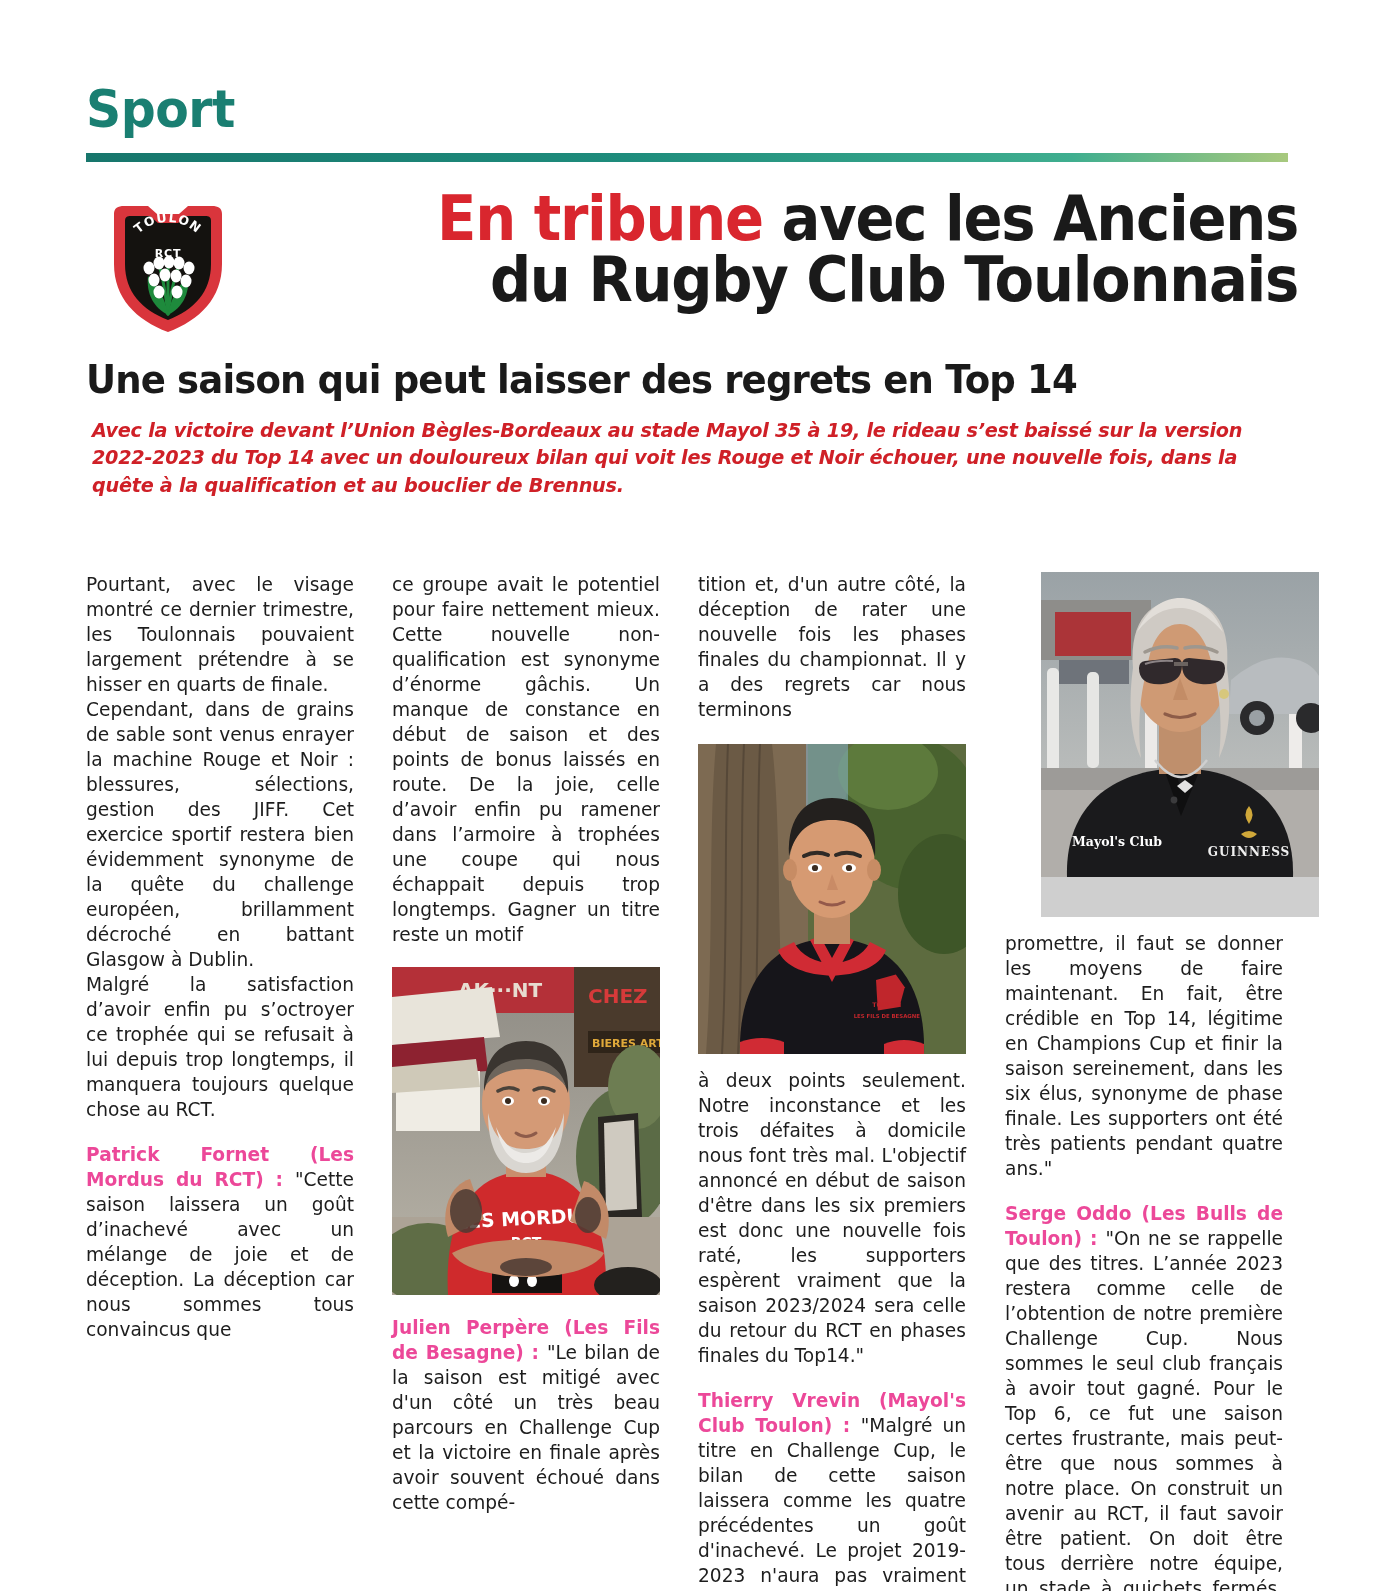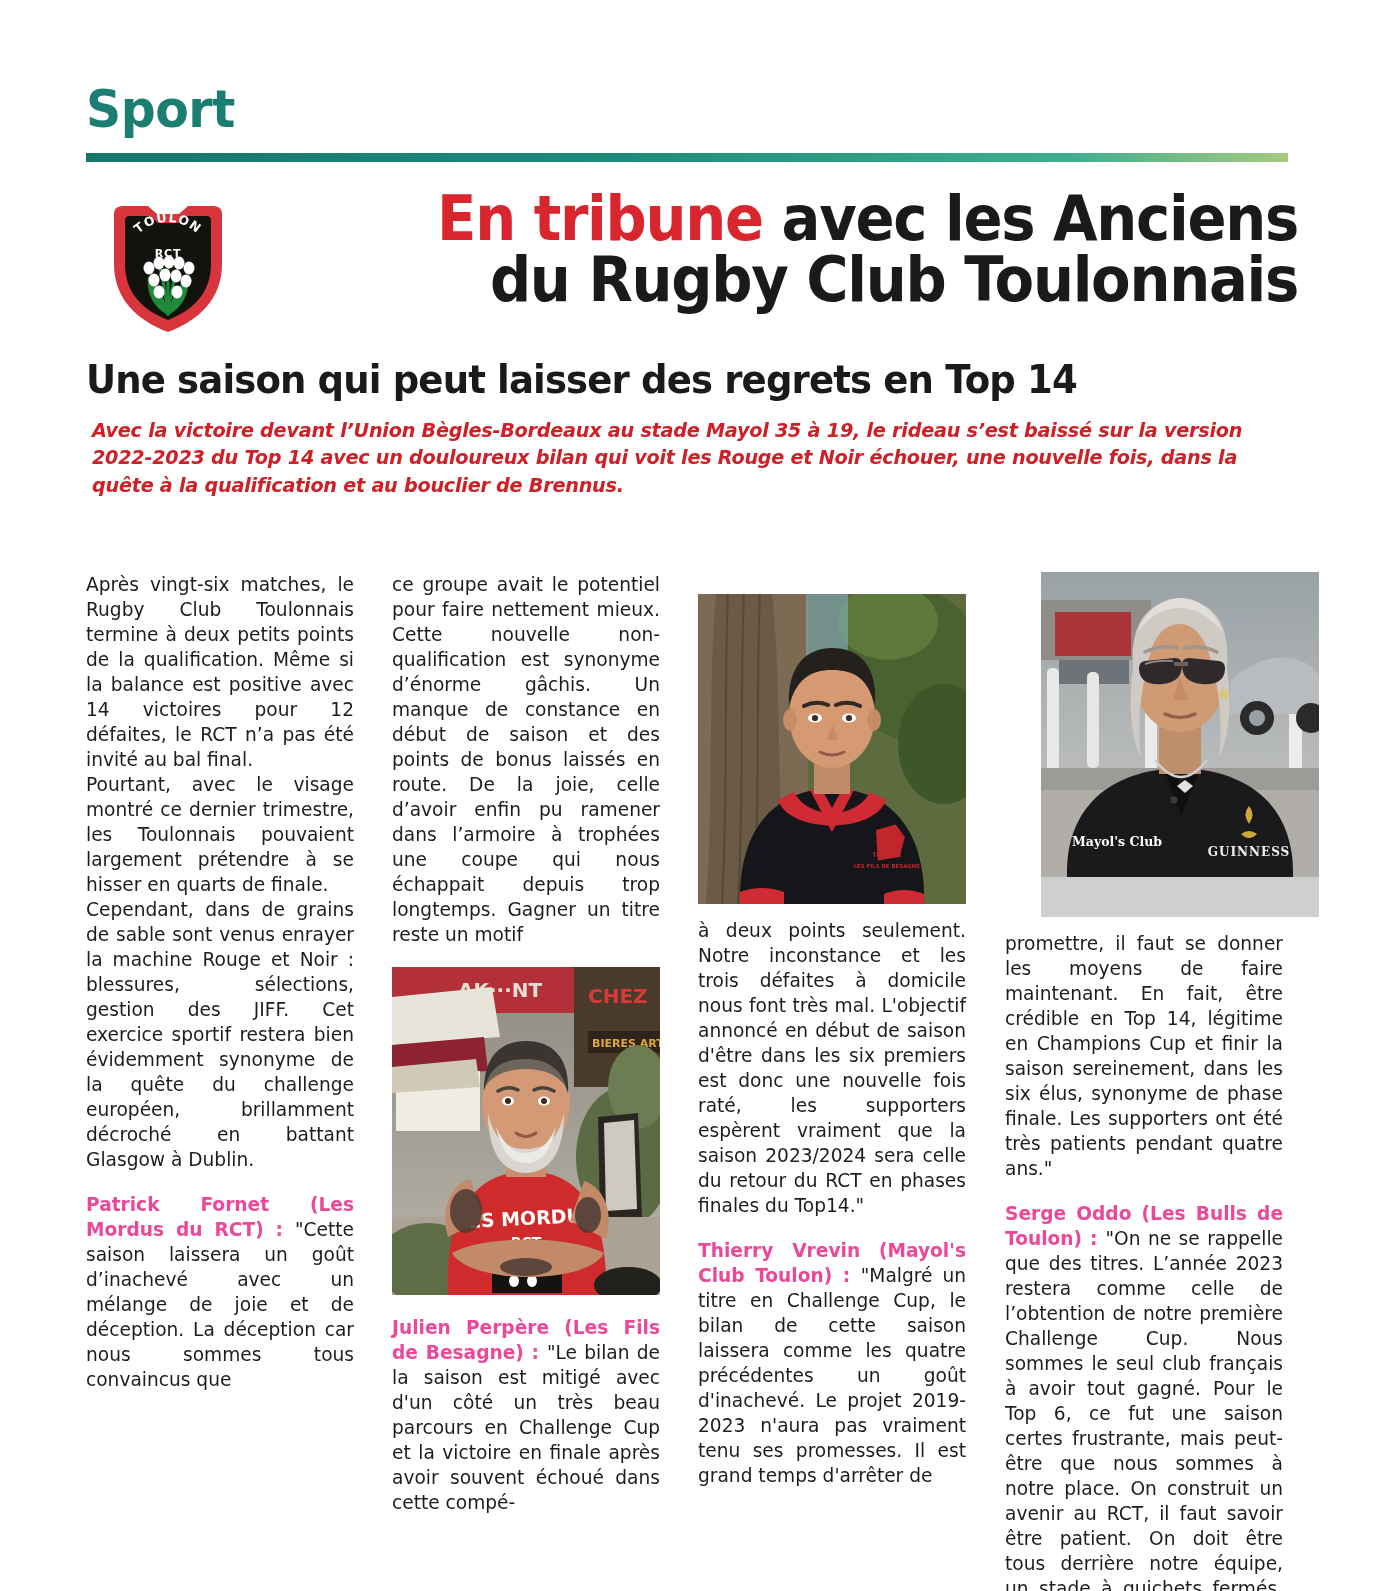--- a/index.html
+++ b/index.html
@@ -201,23 +201,23 @@
       <span>du Rugby Club Toulonnais</span>
     </div>
   </div>
 
   <h2 class="subhead">Une saison qui peut laisser des regrets en Top 14</h2>
   <p class="standfirst">Avec la victoire devant l’Union Bègles-Bordeaux au stade Mayol 35 à 19, le rideau s’est baissé sur la version 2022-2023 du Top 14 avec un douloureux bilan qui voit les Rouge et Noir échouer, une nouvelle fois, dans la quête à la qualification et au bouclier de Brennus.</p>
 
   <div class="cols">
 
     <div class="col col-1">
-      <p>Après vingt-six matches, le Rugby Club Toulonnais termine à deux petits points de la qualification. Même si la balance est positive avec 14 victoires pour 12 défaites, le RCT n’a pas été invité au bal final.</p>
       <p>Pourtant, avec le visage montré ce dernier trimestre, les Toulonnais pouvaient largement prétendre à se hisser en quarts de finale.</p>
       <p>Cependant, dans de grains de sable sont venus enrayer la machine Rouge et Noir : blessures, sélections, gestion des JIFF. Cet exercice sportif restera bien évidemment synonyme de la quête du challenge européen, brillamment décroché en battant Glasgow à Dublin.</p>
+      <p>Malgré la satisfaction d’avoir enfin pu s’octroyer ce trophée qui se refusait à lui depuis trop longtemps, il manquera toujours quelque chose au RCT.</p>
       <p class="speaker"><span class="name">Patrick Fornet (Les Mordus du RCT) : </span><span class="q">"Cette saison laissera un goût d’inachevé avec un mélange de joie et de déception. La déception car nous sommes tous convaincus que</span></p>
     </div>
 
     <div class="col col-2">
       <p>ce groupe avait le potentiel pour faire nettement mieux. Cette nouvelle non-qualification est synonyme d’énorme gâchis. Un manque de constance en début de saison et des points de bonus laissés en route. De la joie, celle d’avoir enfin pu ramener dans l’armoire à trophées une coupe qui nous échappait depuis trop longtemps. Gagner un titre reste un motif</p>
 
       <div class="photo ph-frame" style="height:328px;margin-top:20px;">
         <svg viewBox="0 0 268 328" preserveAspectRatio="xMidYMid slice" xmlns="http://www.w3.org/2000/svg">
           <defs>
             <linearGradient id="g2sky" x1="0" y1="0" x2="0" y2="1">
@@ -292,20 +292,21 @@
             </g>
           </g>
           <ellipse cx="236" cy="318" rx="34" ry="18" fill="#23211e"></ellipse>
         </svg>
       </div>
 
       <p class="speaker"><span class="name">Julien Perpère (Les Fils de Besagne) : </span><span class="q">"Le bilan de la saison est mitigé avec d'un côté un très beau parcours en Challenge Cup et la victoire en finale après avoir souvent échoué dans cette compé-</span></p>
     </div>
 
     <div class="col col-3">
+      <p>tition et, d'un autre côté, la déception de rater une nouvelle fois les phases finales du championnat. Il y a des regrets car nous terminons</p>
 
       <div class="photo ph-frame" style="height:310px;margin-top:22px;">
         <svg viewBox="0 0 268 310" preserveAspectRatio="xMidYMid slice" xmlns="http://www.w3.org/2000/svg">
           <rect width="268" height="310" fill="#5d6b3f"></rect>
           <rect x="0" y="0" width="110" height="310" fill="#7d6a52"></rect>
 
           <path d="M18 0 C10 90 16 200 8 310 L88 310 C78 200 84 90 74 0 Z" fill="#6b5a45"></path>
           <g stroke="#4e4133" stroke-width="2" fill="none" opacity=".7">
             <path d="M30 0 C26 90 30 200 24 310"></path>
             <path d="M46 0 C42 90 46 200 40 310"></path>

